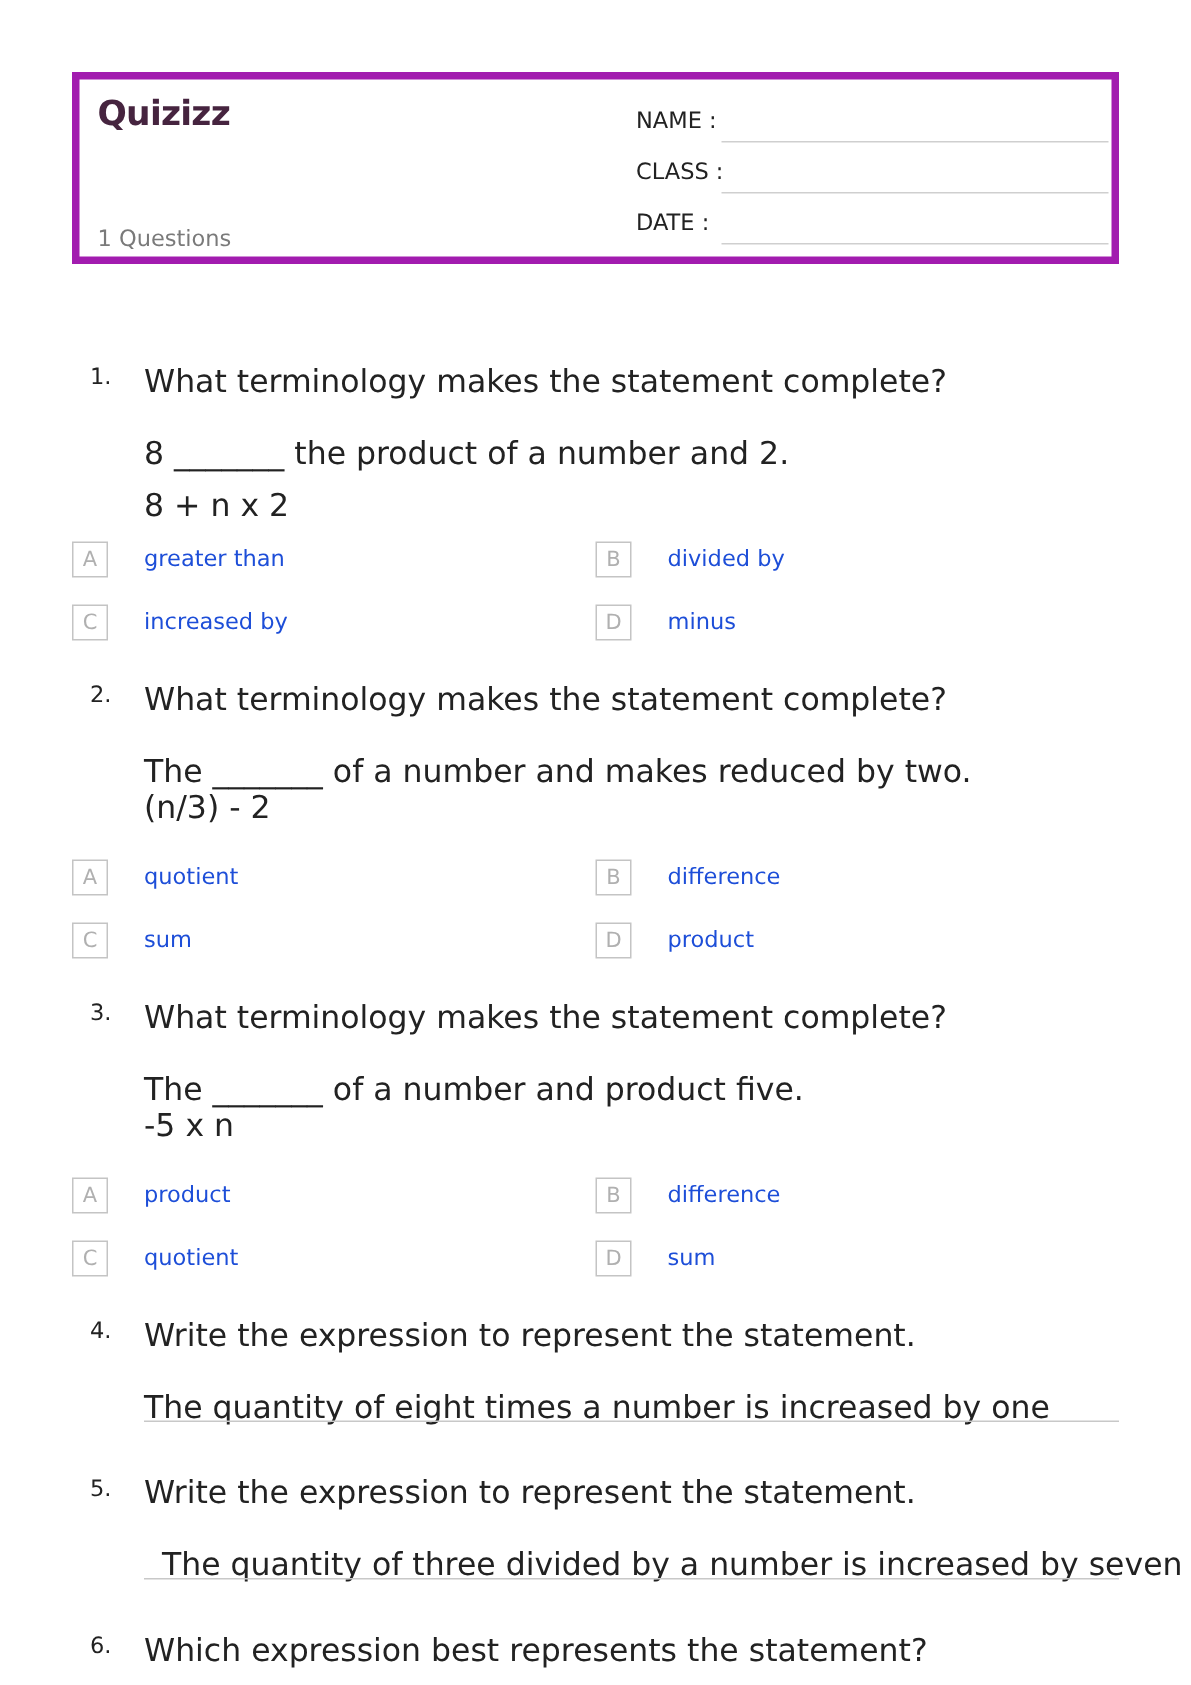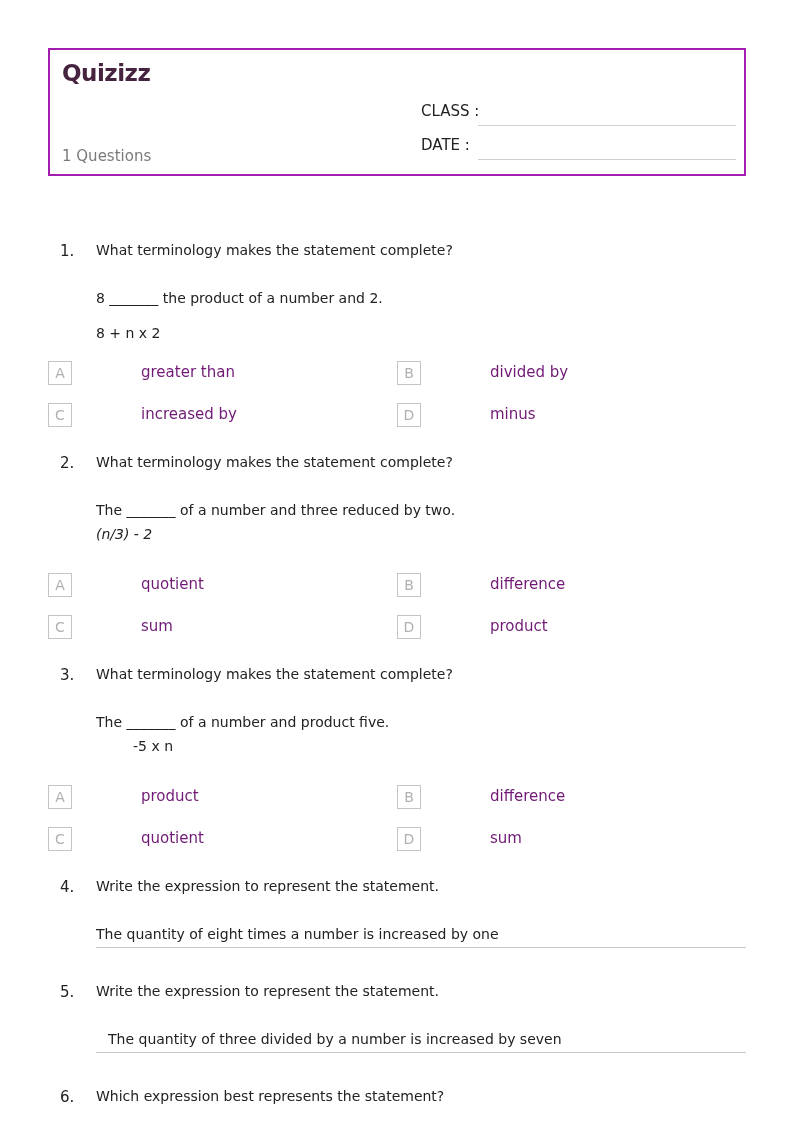--- a/index.html
+++ b/index.html
@@ -1,52 +1,56 @@
 <!DOCTYPE html>
 <html><head>
   <meta charset="utf-8">
   <style>
     * { box-sizing: border-box; margin: 0; padding: 0; }
     html, body { width: 794px; height: 1123px; background: #ffffff; overflow: hidden; }
     body { font-family: "DejaVu Sans", sans-serif; color: #2a2a2a; position: relative; }
 
     .header-box {
       position: absolute; left: 48px; top: 48px; width: 698px; height: 128px;
-      border: 2px solid #a21caf;
+      border: 5px solid #a21caf;
     }
     .logo {
       position: absolute; left: 12px; top: 10px;
       font-family: "DejaVu Sans", sans-serif; font-weight: bold; font-size: 23px;
       letter-spacing: -0.5px; color: #46243f;
     }
     .ws-title { position: absolute; left: 12px; top: 76px; font-size: 15px; color: #222; }
     .ws-count { position: absolute; left: 12px; top: 97px; font-size: 15px; color: #7a7a7a; }
 
     .field-row { position: absolute; left: 371px; width: 315px; height: 24px; }
     .field-label { position: absolute; left: 0; top: 0; font-size: 15px; color: #222; }
     .field-line { position: absolute; left: 57px; right: 0; bottom: 0; border-bottom: 1px solid #cfcfcf; }
 
     .q-num { position: absolute; left: 60px; font-size: 15px; color: #222; }
-    .q-text { position: absolute; left: 96px; font-size: 14px; color: #222; white-space: nowrap; }
+    .q-text { position: absolute; left: 96px; font-size: 21px; color: #222; white-space: nowrap; }
 
     .opt-box {
       position: absolute; width: 24px; height: 24px; border: 1px solid #c4c4c4;
       font-size: 14px; color: #b0b0b0; text-align: center; line-height: 22px;
     }
-    .opt-label { position: absolute; font-size: 15px; color: #701a75; white-space: nowrap; margin-left: 45px; }
+    .opt-label { position: absolute; font-size: 15px; color: #1d4ed8; white-space: nowrap; }
 
     .answer-line { position: absolute; left: 96px; width: 650px; border-bottom: 1px solid #c8c8c8; }
   </style>
 </head>
 <body>
 
 <div class="header-box">
   <div class="logo">Quizizz</div>
   <div class="ws-count">1 Questions</div>
 
+  <div class="field-row" style="top:18px;">
+    <span class="field-label">NAME :</span>
+    <span class="field-line"></span>
+  </div>
   <div class="field-row" style="top:52px;">
     <span class="field-label">CLASS :</span>
     <span class="field-line"></span>
   </div>
   <div class="field-row" style="top:86px;">
     <span class="field-label">DATE  :</span>
     <span class="field-line"></span>
   </div>
 </div>
 
@@ -62,38 +66,38 @@
   <span class="opt-label" style="left:445px;top:363px;">divided by</span>
   <span class="opt-box" style="left:48px;top:403px;">C</span>
   <span class="opt-label" style="left:96px;top:405px;">increased by</span>
   <span class="opt-box" style="left:397px;top:403px;">D</span>
   <span class="opt-label" style="left:445px;top:405px;">minus</span>
 </div>
 
 <div>
   <span class="q-num" style="top:454px;">2.</span>
   <span class="q-text" style="top:454px;">What terminology makes the statement complete?</span>
-  <span class="q-text" style="top:502px;">The _______ of a number and three reduced by two.</span>
-  <span class="q-text" style="top:526px;font-style:italic;">(n/3) - 2</span>
+  <span class="q-text" style="top:502px;">The _______ of a number and makes reduced by two.</span>
+  <span class="q-text" style="top:526px;">(n/3) - 2</span>
 
   <span class="opt-box" style="left:48px;top:573px;">A</span>
   <span class="opt-label" style="left:96px;top:575px;">quotient</span>
   <span class="opt-box" style="left:397px;top:573px;">B</span>
   <span class="opt-label" style="left:445px;top:575px;">difference</span>
   <span class="opt-box" style="left:48px;top:615px;">C</span>
   <span class="opt-label" style="left:96px;top:617px;">sum</span>
   <span class="opt-box" style="left:397px;top:615px;">D</span>
   <span class="opt-label" style="left:445px;top:617px;">product</span>
 </div>
 
 <div>
   <span class="q-num" style="top:666px;">3.</span>
   <span class="q-text" style="top:666px;">What terminology makes the statement complete?</span>
   <span class="q-text" style="top:714px;">The _______ of a number and product five.</span>
-  <span class="q-text" style="top:738px;margin-left:37px;">-5 x n</span>
+  <span class="q-text" style="top:738px;">-5 x n</span>
 
   <span class="opt-box" style="left:48px;top:785px;">A</span>
   <span class="opt-label" style="left:96px;top:787px;">product</span>
   <span class="opt-box" style="left:397px;top:785px;">B</span>
   <span class="opt-label" style="left:445px;top:787px;">difference</span>
   <span class="opt-box" style="left:48px;top:827px;">C</span>
   <span class="opt-label" style="left:96px;top:829px;">quotient</span>
   <span class="opt-box" style="left:397px;top:827px;">D</span>
   <span class="opt-label" style="left:445px;top:829px;">sum</span>
 </div>

